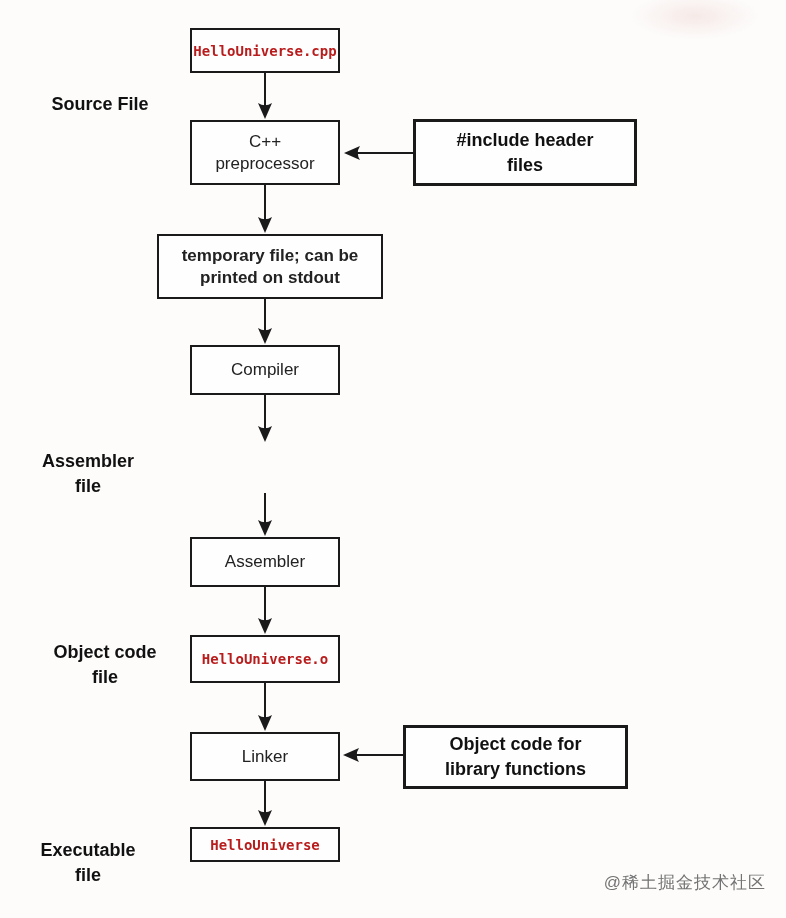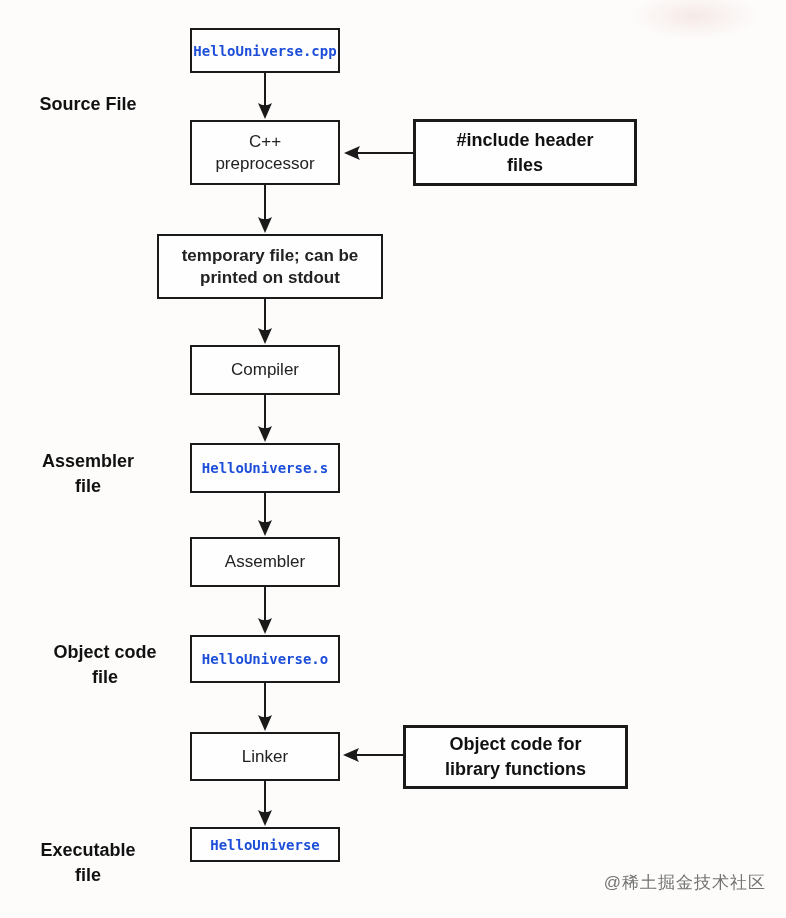--- a/index.html
+++ b/index.html
@@ -33,21 +33,21 @@
     white-space: pre-line;
     box-sizing: border-box;
     font-size: 17px;
     line-height: 22px;
     color: #222;
   }
   .box.mono {
     font-family: "DejaVu Sans Mono", monospace;
     font-weight: bold;
     font-size: 14px;
-    color: #1d4ed8;
+    color: #b91c1c;
   }
   .box.callout {
     border-width: 3px;
     font-weight: bold;
     font-size: 18px;
     line-height: 25px;
     color: #111;
   }
   .side-label {
     position: absolute;
@@ -134,37 +134,36 @@
   <div class="box mono" style="left:190px; top:28px; width:150px; height:45px;">HelloUniverse.cpp</div>
 
   <div class="box" style="left:190px; top:120px; width:150px; height:65px;">C++
 preprocessor</div>
 
   <div class="box" style="left:157px; top:234px; width:226px; height:65px;font-weight:bold;">temporary file; can be
 printed on stdout</div>
 
   <div class="box" style="left:190px; top:345px; width:150px; height:50px;">Compiler</div>
 
-  <div class="box mono" style="left:190px; top:443px; width:150px; height:50px;">HelloUniverse.s</div>
 
   <div class="box" style="left:190px; top:537px; width:150px; height:50px;">Assembler</div>
 
   <div class="box mono" style="left:190px; top:635px; width:150px; height:48px;">HelloUniverse.o</div>
 
   <div class="box" style="left:190px; top:732px; width:150px; height:49px;">Linker</div>
 
   <div class="box mono" style="left:190px; top:827px; width:150px; height:35px;">HelloUniverse</div>
 
   <div class="box callout" style="left:413px; top:119px; width:224px; height:67px;">#include header
 files</div>
 
   <div class="box callout" style="left:403px; top:725px; width:225px; height:64px;">Object code for
 library functions</div>
 
-  <div class="side-label" style="left:0px; top:92px;">Source File</div>
+  <div class="side-label" style="left:12px; top:92px;">Source File</div>
 
   <div class="side-label" style="left:0px; top:449px;">Assembler
 file</div>
 
   <div class="side-label" style="left:17px; top:640px;">Object code
 file</div>
 
   <div class="side-label" style="left:0px; top:838px;">Executable
 file</div>
 

